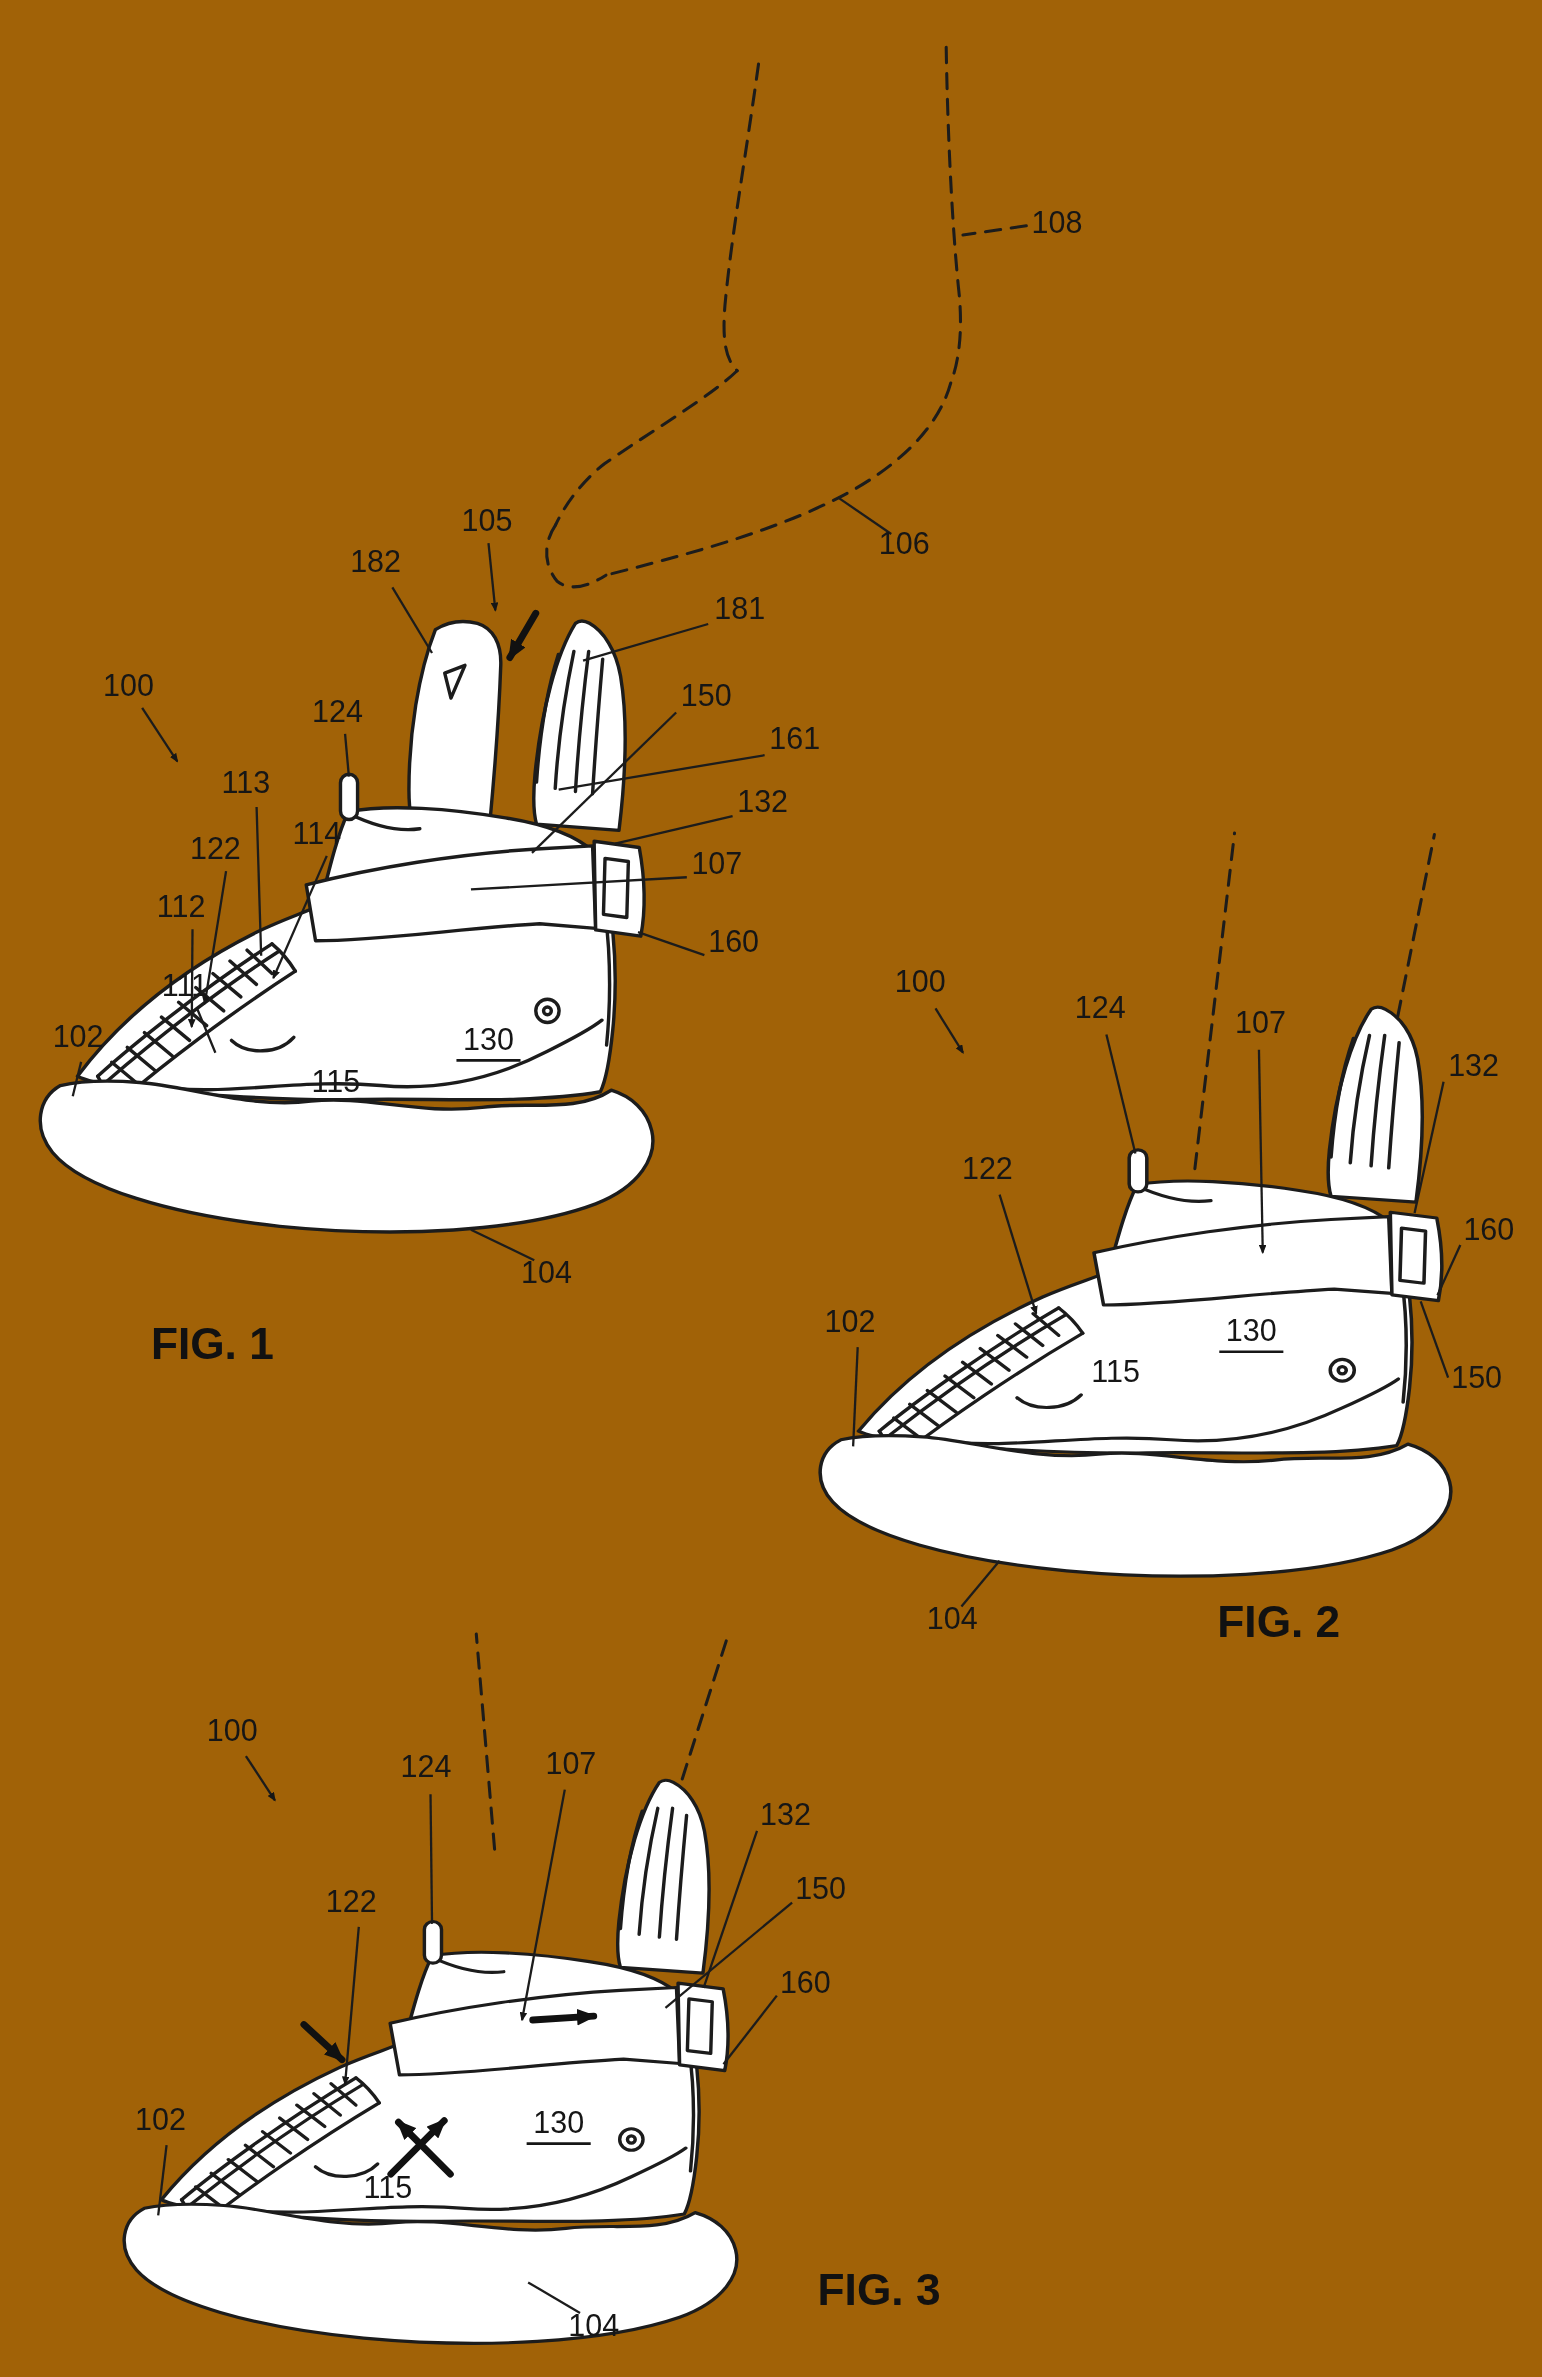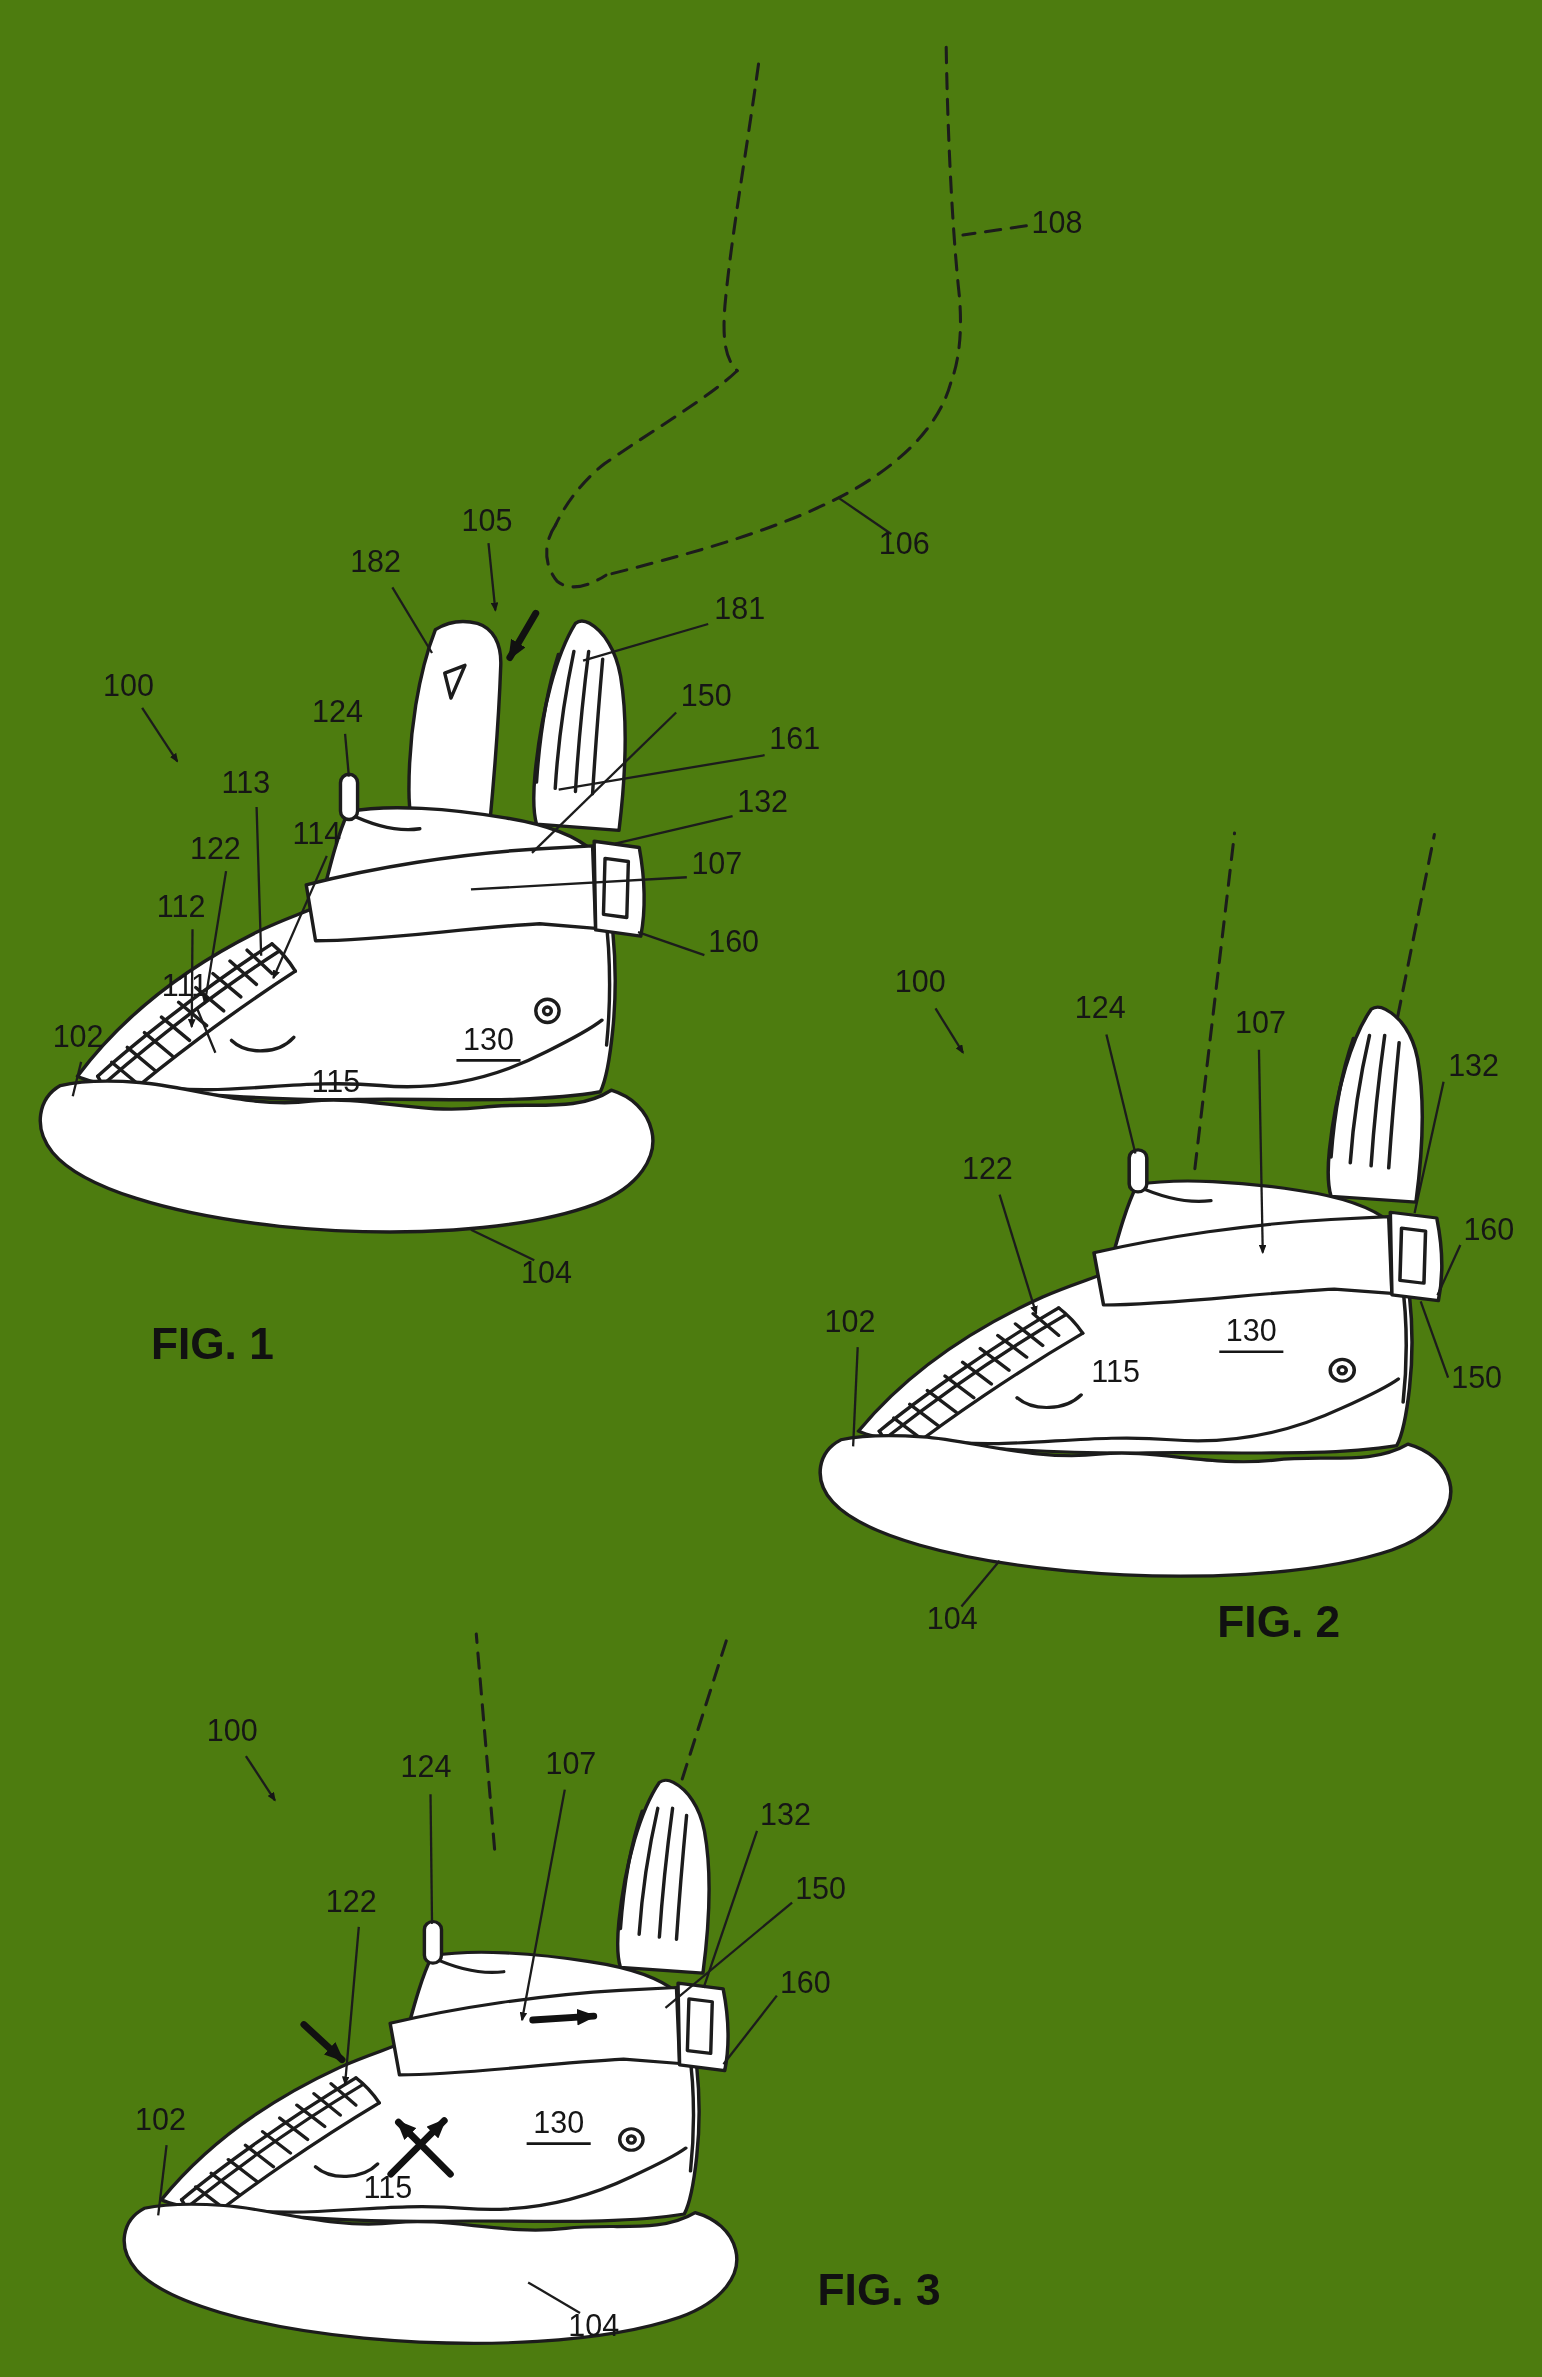--- a/index.html
+++ b/index.html
@@ -1,16 +1,16 @@
 <!DOCTYPE html>
 <html style="font-size:12.2px"><head>
 <meta charset="utf-8">
 <style>
   html,body{margin:0;padding:0;background:#ffffff;}
-  .canvas{position:relative;width:1543px;height:2377px;background:#4d7c0f;overflow:hidden;}
+  .canvas{position:relative;width:1543px;height:2377px;background:#a16207;overflow:hidden;}
   svg{display:block;}
   text.ref{font-family:"Liberation Sans",sans-serif;font-size:40px;fill:#161616;}
   text.cap{font-family:"Liberation Sans",sans-serif;font-size:58px;font-weight:600;fill:#111;}
   .ln{stroke:#1c1c1c;stroke-width:3;fill:none;}
   .lnA{marker-end:url(#ah);}
   .boldA{stroke:#111;stroke-width:9;fill:none;marker-end:url(#ahB);stroke-linecap:round;}
   .dash{stroke:#1c1c1c;stroke-width:4;fill:none;stroke-dasharray:20 14;stroke-linecap:round;}
   .ul{stroke:#161616;stroke-width:3.5;}
 </style>
 </head>

